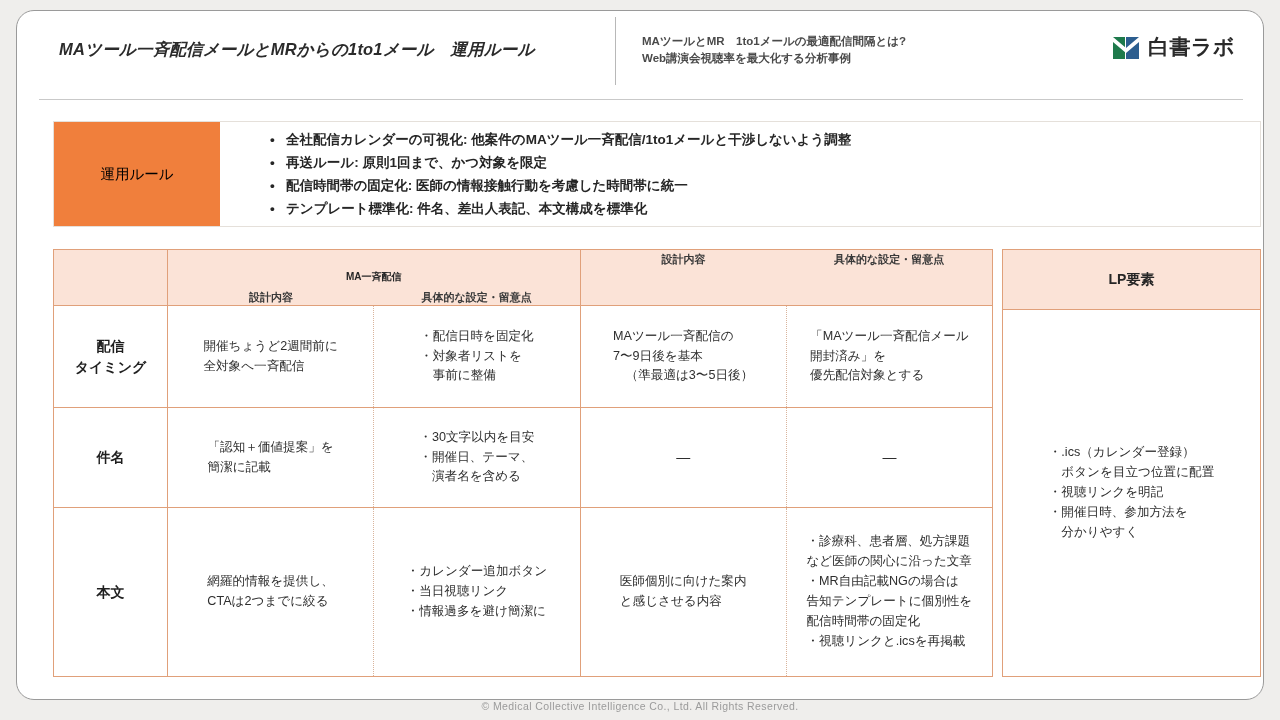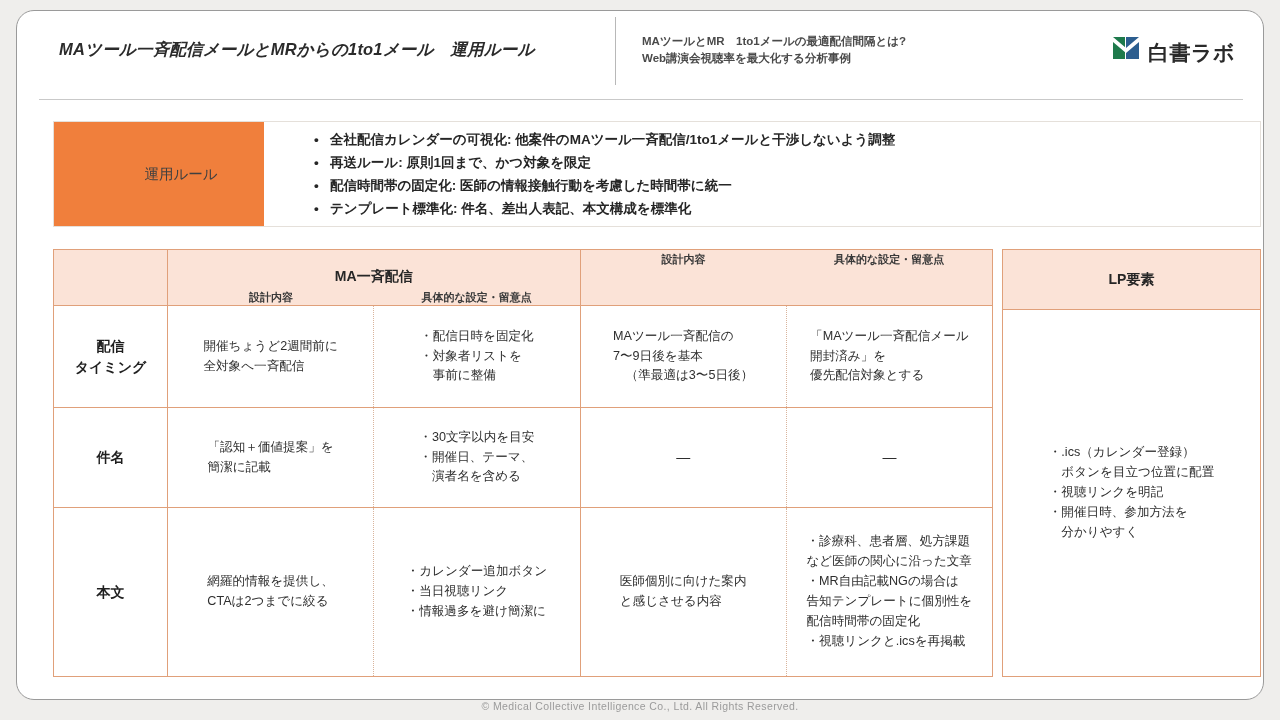--- a/index.html
+++ b/index.html
@@ -73,21 +73,21 @@
   .header-logo-zone {
     width: 220px;
     display: flex;
     align-items: center;
     justify-content: flex-end;
     padding-right: 28px;
     box-sizing: border-box;
   }
   .logo {
     display: flex;
-    align-items: flex-end;
+    align-items: flex-start;
     gap: 7px;
   }
   .logo-text {
     font-size: 21px;
     font-weight: bold;
     color: #2A2A2A;
     letter-spacing: 0.5px;
   }
   .header-rule {
     position: absolute;
@@ -106,28 +106,27 @@
     width: 1208px;
     height: 106px;
     display: flex;
     border: 1px solid #E5E0DA;
     box-sizing: border-box;
     background: #FFFFFF;
   }
   .rules-label {
     width: 166px;
     background: #F07F3C;
-    color: #404040;
+    color: #000000;
     display: flex;
     align-items: center;
     justify-content: center;
     font-size: 14.5px;
     font-weight: normal;
     flex: none;
-    padding-left: 44px;
   }
   .rules-list {
     flex: 1;
     display: flex;
     flex-direction: column;
     justify-content: center;
     padding: 0 18px 0 50px;
     box-sizing: border-box;
   }
   .rules-list li {
@@ -175,21 +174,21 @@
     display: flex;
     flex-direction: column;
     box-sizing: border-box;
   }
   .t-head-group.ma { border-right: 1px solid #E0A07A; }
   .t-head-group-title {
     height: 28px;
     display: flex;
     align-items: center;
     justify-content: center;
-    font-size: 14px;
+    font-size: 10px;
     font-weight: bold;
     color: #262626;
     margin-top: 15px;
   }
   .t-head-subs {
     flex: 1;
     display: flex;
   }
   .t-head-sub {
     flex: 1;

